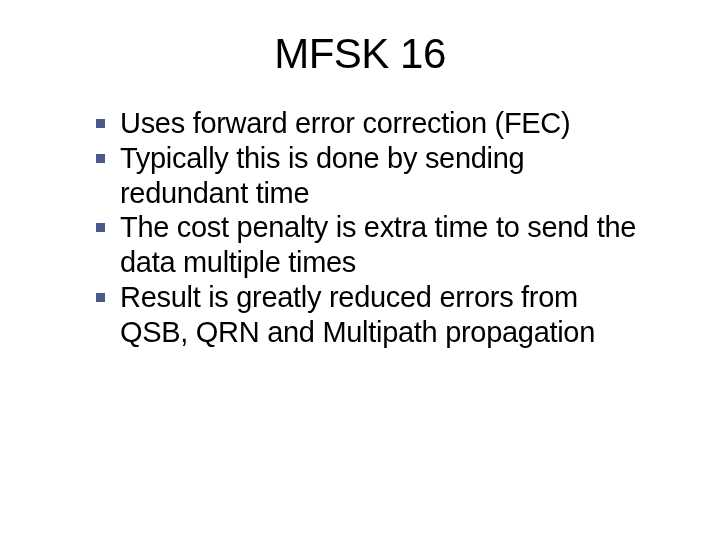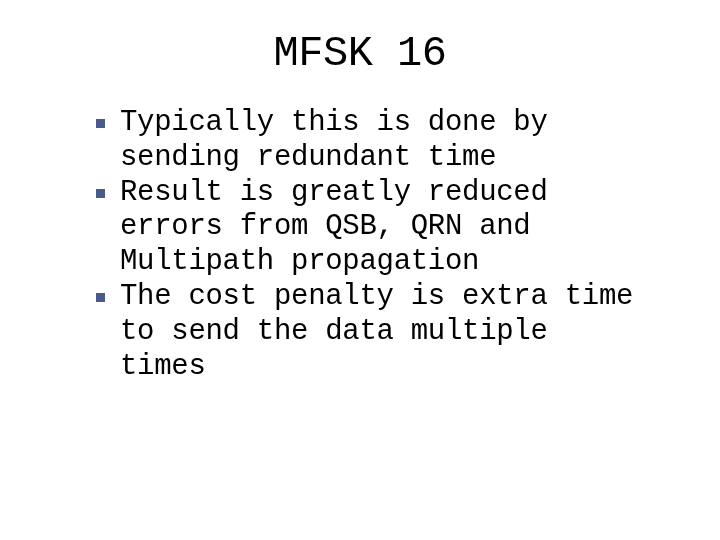--- a/index.html
+++ b/index.html
@@ -1,15 +1,15 @@
 <!DOCTYPE html>
 <html><head>
   <meta charset="utf-8">
   <style>
-    * { margin: 0; padding: 0; box-sizing: border-box; font-family: Liberation Mono, monospace; }
+    * { margin: 0; padding: 0; box-sizing: border-box; }
     body {
       width: 720px;
       height: 540px;
       background: #fff;
       font-family: Verdana, Geneva, sans-serif;
       overflow: hidden;
     }
     .slide {
       width: 100%;
       height: 100%;
@@ -46,27 +46,28 @@
     }
   </style>
 </head>
 <body>
 
 <div class="slide">
   <h1 class="title">MFSK 16</h1>
   <div class="bullets">
     <div class="bullet-item">
       <span class="bullet-marker"></span>
+      <span>Uses forward error correction (FEC)</span>
     </div>
     <div class="bullet-item">
       <span class="bullet-marker"></span>
       <span>Typically this is done by sending redundant time</span>
     </div>
     <div class="bullet-item">
       <span class="bullet-marker"></span>
-      <span>Result is greatly reduced errors from QSB, QRN and Multipath propagation</span>
+      <span>The cost penalty is extra time to send the data multiple times</span>
     </div>
     <div class="bullet-item">
       <span class="bullet-marker"></span>
-      <span>The cost penalty is extra time to send the data multiple times</span>
+      <span>Result is greatly reduced errors from QSB, QRN and Multipath propagation</span>
     </div>
   </div>
 </div>
 
 </body></html>

